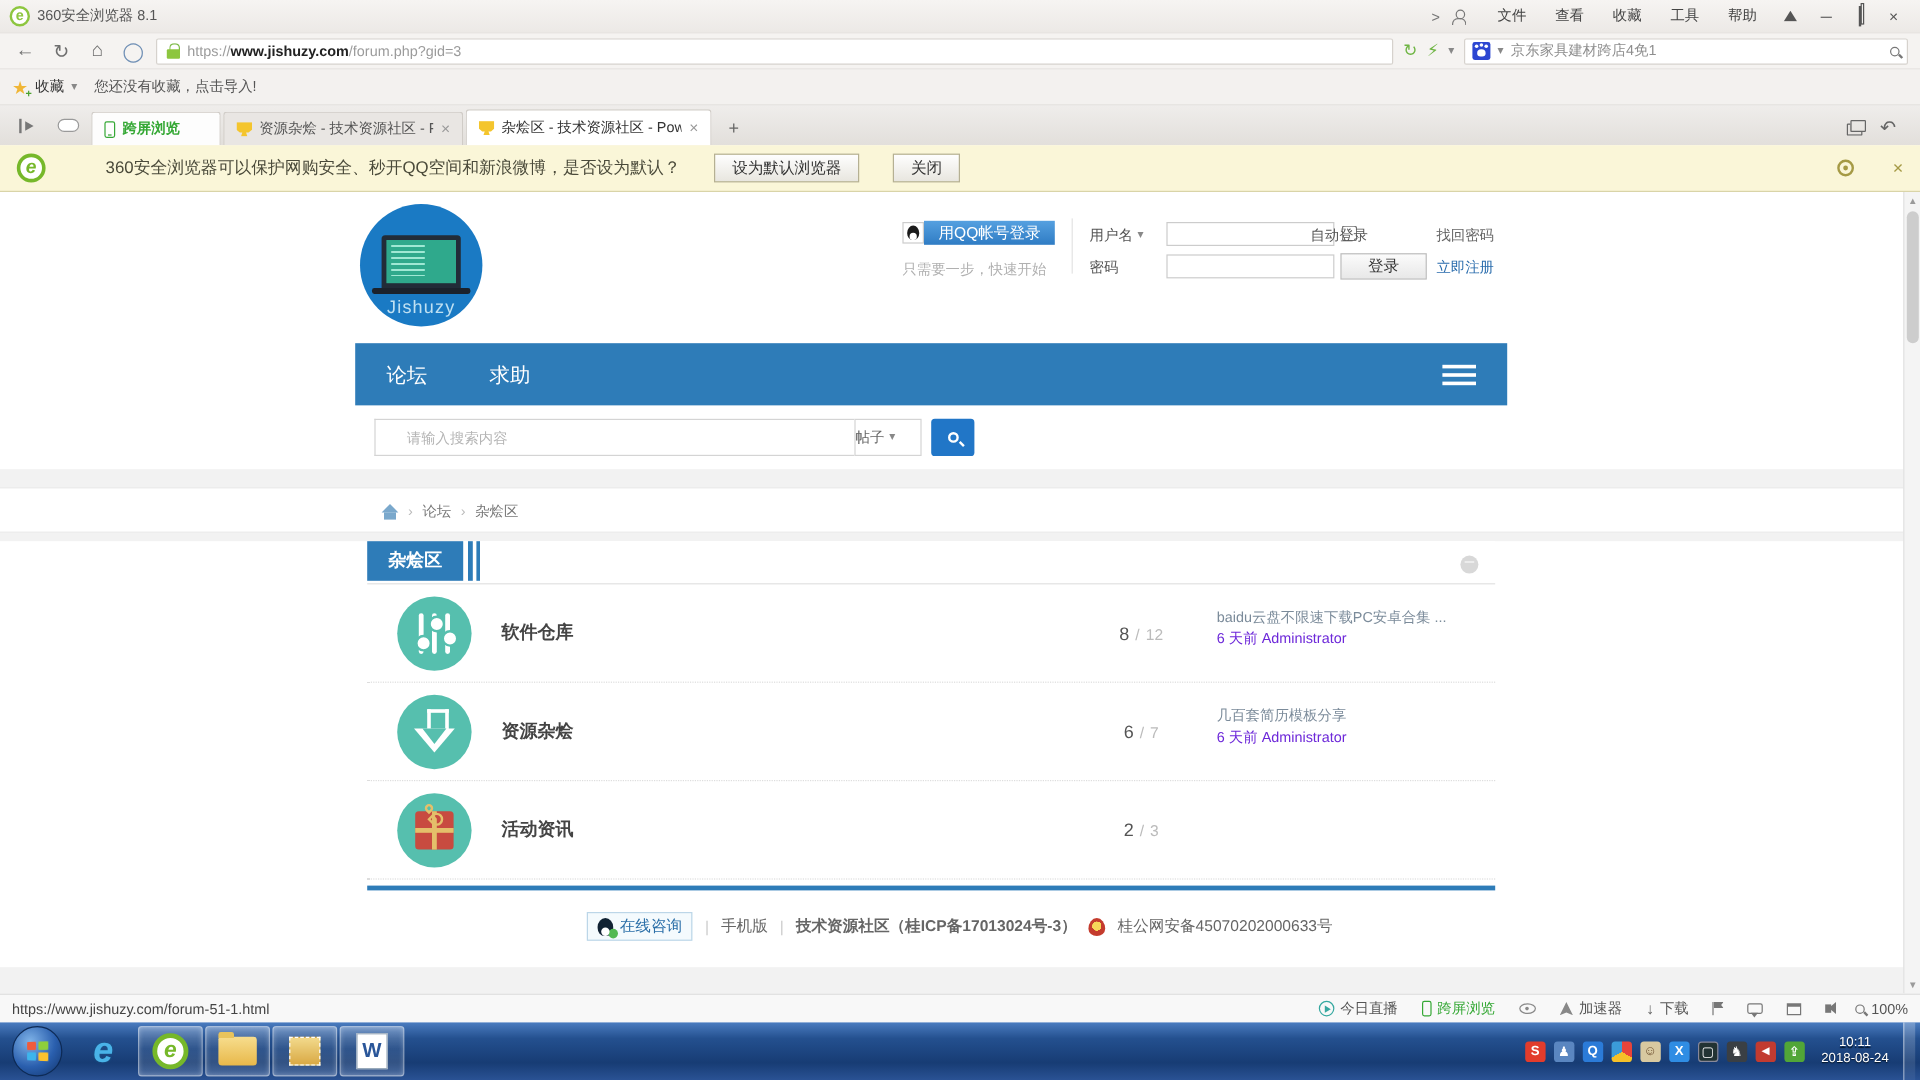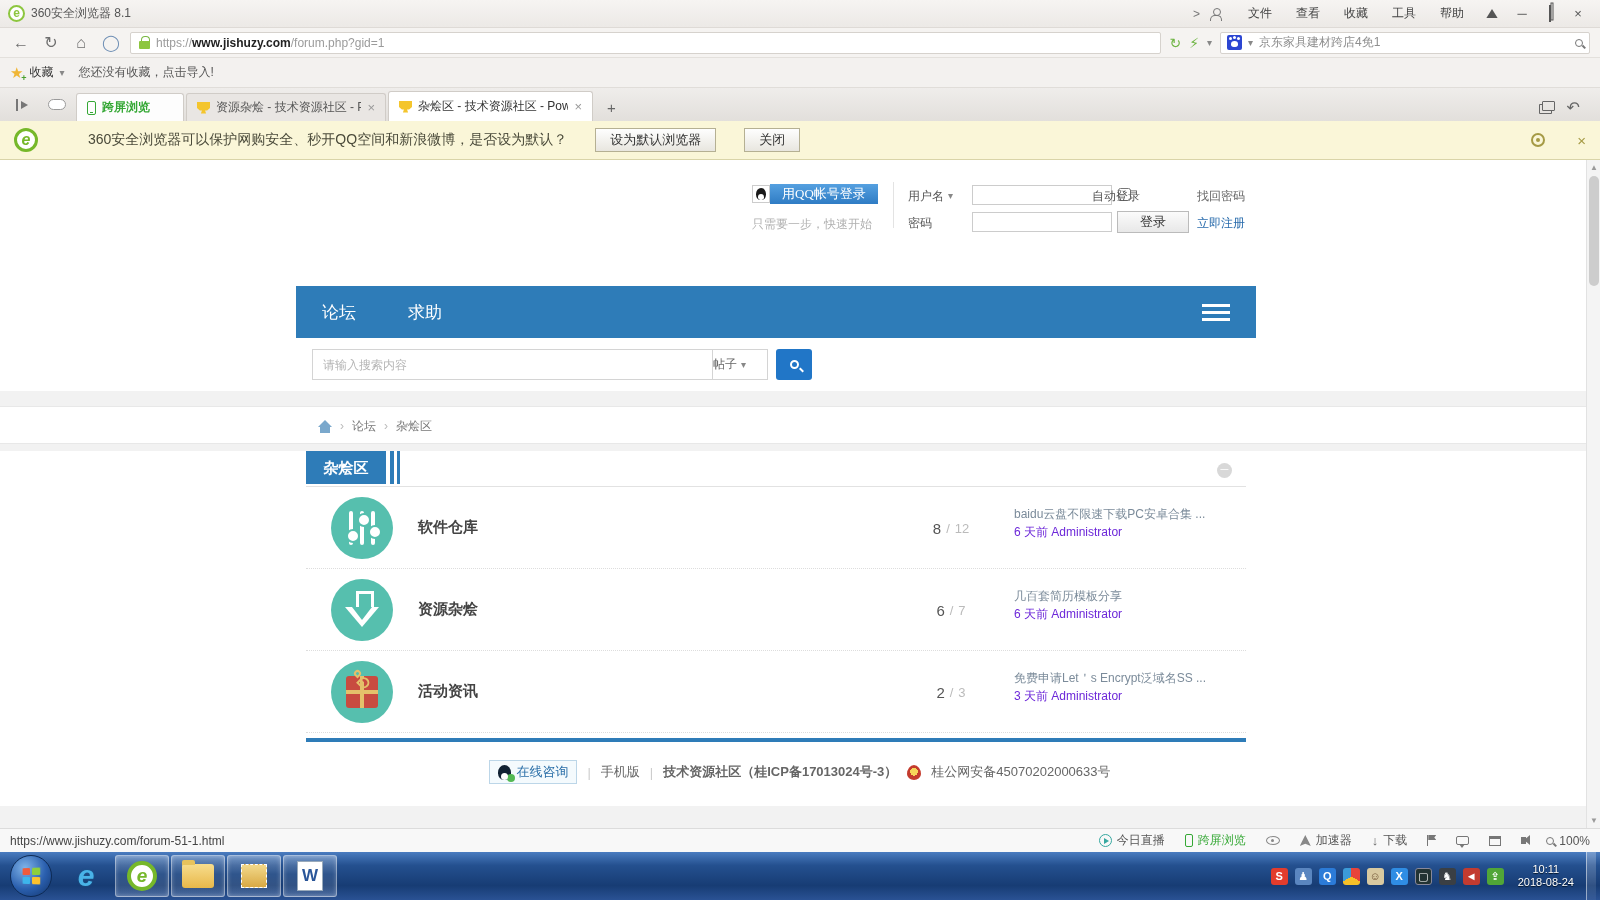--- a/index.html
+++ b/index.html
@@ -1,19 +1,19 @@
 <!DOCTYPE html>
 <html><head>
 <meta charset="utf-8">
 <style>
   * { margin:0; padding:0; box-sizing:border-box; }
   body { font-family:"Liberation Sans","DejaVu Sans",sans-serif; }
   #screen { position:relative; width:1600px; height:900px; overflow:hidden; background:#fff; font-size:12px; color:#333; }
   .abs { position:absolute; }
-  .row { display:flex; align-items:center;font-family:Liberation Serif, serif; }
+  .row { display:flex; align-items:center; }
 
   
   #titlebar { position:absolute; top:0; left:0; width:1600px; height:28px; background:linear-gradient(#f6f4f2,#ece9e6); display:flex; align-items:center; padding:0 8px; border-bottom:1px solid #dedad6; }
   .b360logo { width:17px; height:17px; border-radius:50%; background:#fff; border:2px solid #8dc63f; color:#8dc63f; font-weight:bold; font-size:12px; line-height:13px; text-align:center; }
   #titlebar .title { margin-left:6px; color:#555; }
   #titlebar .spacer { flex:1; }
   .menu-item { padding:0 12px; color:#444; cursor:default; }
   .chev { color:#777; margin-right:10px; }
   .person { width:12px; height:12px; position:relative; margin-right:14px; }
   .person:before { content:""; position:absolute; left:3px; top:0; width:6px; height:6px; border:1px solid #777; border-radius:50%; }
@@ -94,21 +94,21 @@
   .forgot { color:#666; }
   .vdiv { width:1px; height:46px; background:#e3e3e3; }
 
   #mainnav { position:absolute; top:126px; left:296px; width:960px; height:52px; background:#2e7cb8; display:flex; align-items:center; color:#fff; }
   .nav-item { font-size:17px; padding:0 26px; }
   .hamb { margin-left:auto; margin-right:26px; display:flex; flex-direction:column; gap:4px; }
   .hamb span { display:block; width:28px; height:3px; background:#fff; }
 
   #searchrow { position:absolute; top:178px; left:0; width:1600px; height:53px; background:#fff; }
   .search-wrap { position:absolute; left:312px; top:11px; display:flex; }
-  .search-input { width:400px; height:31px; border:1px solid #d4d4d4; border-right:none; padding:0 10px; font-size:12px; color:#333; outline:none; }
+  .search-input { width:400px; height:31px; border:1px solid #d4d4d4; border-right:none; padding:0 26px; font-size:12px; color:#333; outline:none; }
   .search-input::placeholder { color:#b5b5b5; }
   .search-scope { width:56px; height:31px; border:1px solid #d4d4d4; display:flex; align-items:center; justify-content:flex-start; gap:4px; color:#666; background:#fff; }
   .search-btn { width:36px; height:31px; background:#2176c7; border:none; margin-left:8px; border-radius:3px; display:flex; align-items:center; justify-content:center; }
   .mag { width:9px; height:9px; border:2px solid #fff; border-radius:50%; position:relative; }
   .mag:after { content:""; position:absolute; left:7px; top:7px; width:5px; height:2px; background:#fff; transform:rotate(45deg); }
 
   .grayband { position:absolute; left:0; width:1600px; background:#f2f2f2; }
 
   #breadcrumb { position:absolute; top:246px; left:0; width:1600px; height:38px; background:#fff; border-top:1px solid #e8e8e8; border-bottom:1px solid #e8e8e8; }
   .bc-inner { position:absolute; left:318px; top:0; height:38px; display:flex; align-items:center; gap:8px; color:#777; }
@@ -232,21 +232,21 @@
   </div>
 
   <div id="addressbar">
     <span class="navic">←</span>
     <span class="navic">↻</span>
     <span class="navic">⌂</span>
     <span class="navic" style="color:#6f8fb5">◯</span>
     <div id="urlbox">
       <span class="lock"></span>
       <span>
-        <span class="url-gray">https://</span><span class="url-host">www.jishuzy.com</span><span class="url-gray">/forum.php?gid=1</span>
+        <span class="url-gray">https://</span><span class="url-host">www.jishuzy.com</span><span class="url-gray">/forum.php?gid=3</span>
       </span>
     </div>
     <span class="roundic">↻</span>
     <span class="roundic">⚡</span>
     <span class="caret">▾</span>
     <div id="enginebox">
       <span class="paw"></span>
       <span class="caret">▾</span>
       <span class="engine-text">京东家具建材跨店4免1</span>
       <span class="magg"></span>
@@ -294,20 +294,28 @@
     <div class="notice-btn">设为默认浏览器</div>
     <div class="notice-btn">关闭</div>
     <div class="spacer"></div>
     <span class="gearic"></span>
     <span class="notice-x">×</span>
   </div>
 
   <div id="viewport">
 
     <div id="siteheader">
+      <div id="sitelogo">
+        <div class="laptop">
+            <div class="scr"></div>
+            <div class="code"></div>
+          </div>
+        <div class="laptop-base"></div>
+        <div class="logo-caption">Jishuzy</div>
+      </div>
 
       <div class="abs row" style="left:752px;top:24px;gap:0">
         <div class="qq-pen">
             <div class="pen-body"></div>
           </div>
         <div class="qq-btn">用QQ帐号登录</div>
       </div>
       <div class="abs hint" style="left:752px;top:56px">只需要一步，快速开始</div>
       <div class="vdiv abs" style="left:893px;top:22px"></div>
 
@@ -409,24 +417,20 @@
         <div class="fico">
           <div class="gift">
               <span class="bow"></span>
             </div>
         </div>
         <span class="fname">活动资讯</span>
         <div class="fstats">
           <span class="n1">2</span>
           <span class="n2">/</span>
           <span class="n2">3</span>
-        </div>
-        <div class="flast">
-          <div class="t">免费申请Let＇s Encrypt泛域名SS ...</div>
-          <div class="m"><span>3 天前</span> <span>Administrator</span></div>
         </div>
       </div>
 
       <div class="panel-bottom"></div>
     </div>
 
     <div id="sitefooter">
       <div class="footer-inner">
         <span class="chat-btn">
           <span class="chat-pen">

